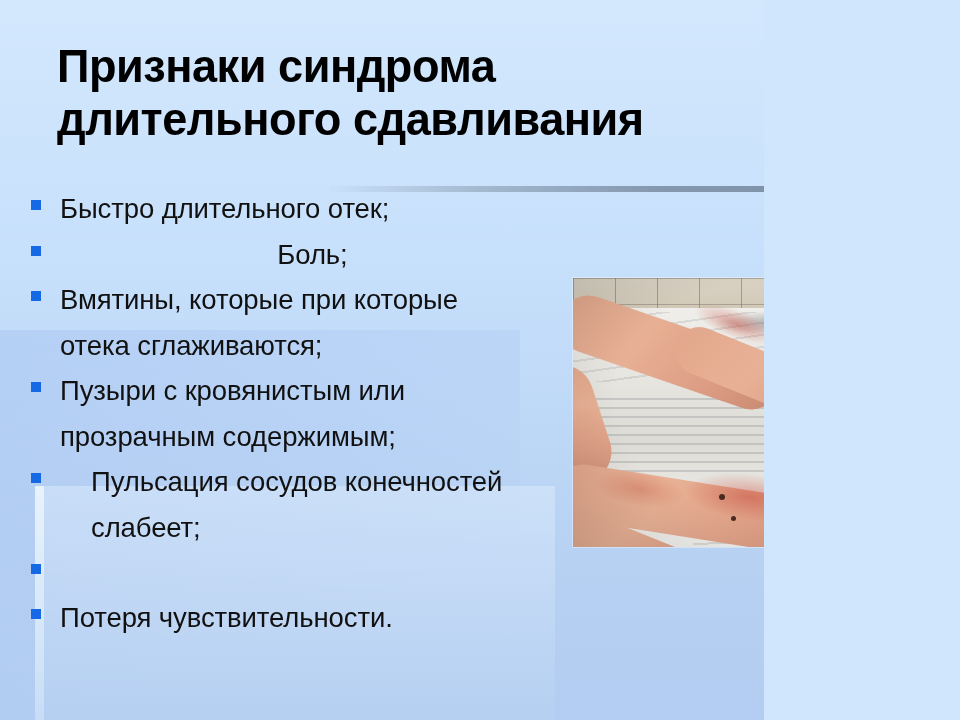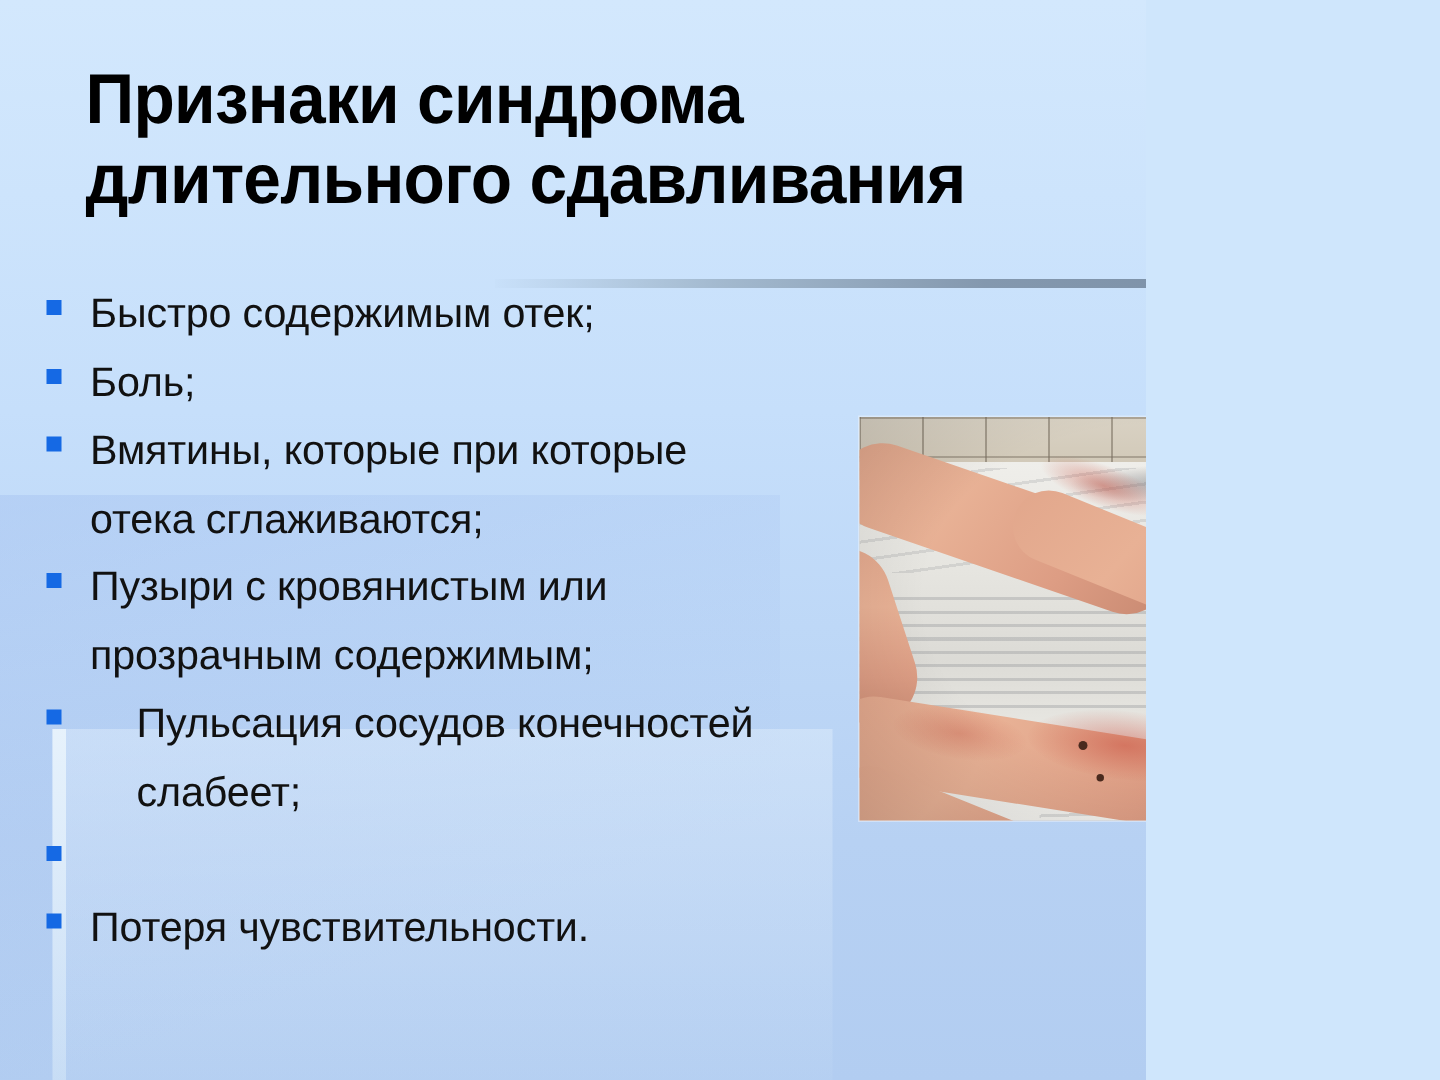--- a/index.html
+++ b/index.html
@@ -187,23 +187,23 @@
     <div class="spot s2"></div>
     <div class="spot s3"></div>
     <div class="spot s4"></div>
     <div class="spot s5"></div>
     <div class="photo-vignette"></div>
   </div>
 
   <ul class="bullets" id="bullet-list" style="margin: 0px; padding: 0px;">
       <li class="bullet-row" style="list-style: none;">
         <span class="marker"></span>
-        <span class="btext">Быстро содержимым отек;</span>
-      </li>
-      <li class="bullet-row" style="list-style: none;">
+        <span class="btext">Быстро длительного отек;</span>
+      </li>
+      <li class="bullet-row" style="list-style: none; text-align: center;">
         <span class="marker"></span>
         <span class="btext">Боль;</span>
       </li>
       <li class="bullet-row" style="list-style: none;">
         <span class="marker"></span>
         <span class="btext">Вмятины, которые при которые
 отека сглаживаются;</span>
       </li>
       <li class="bullet-row" style="list-style: none;">
         <span class="marker"></span>

